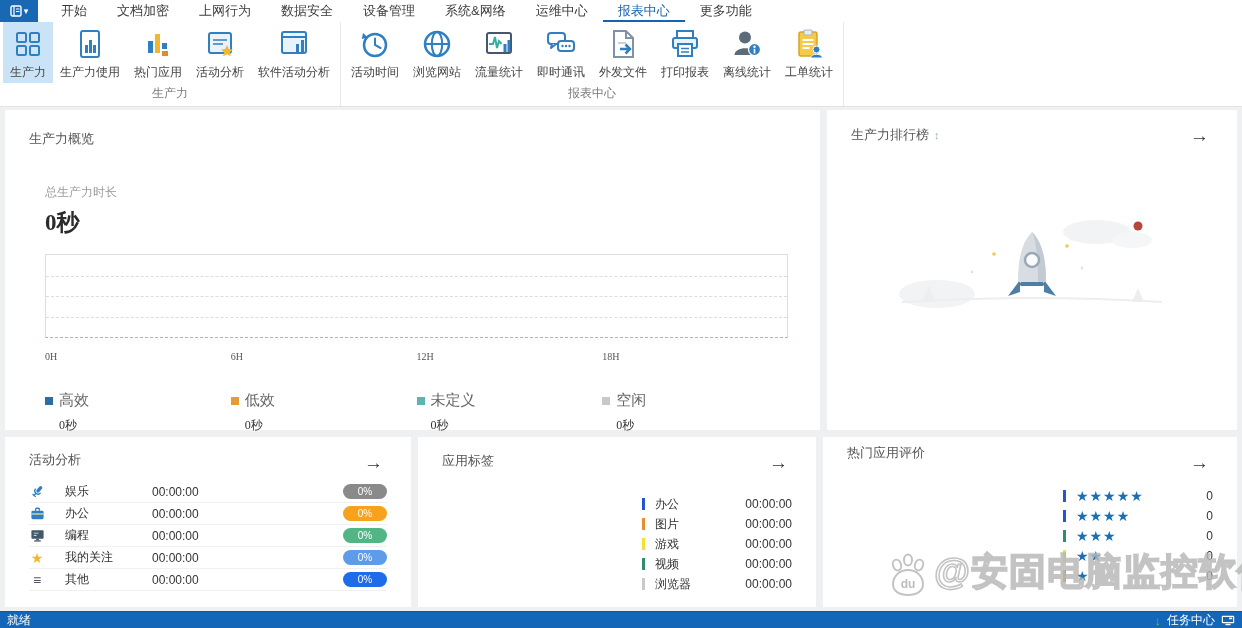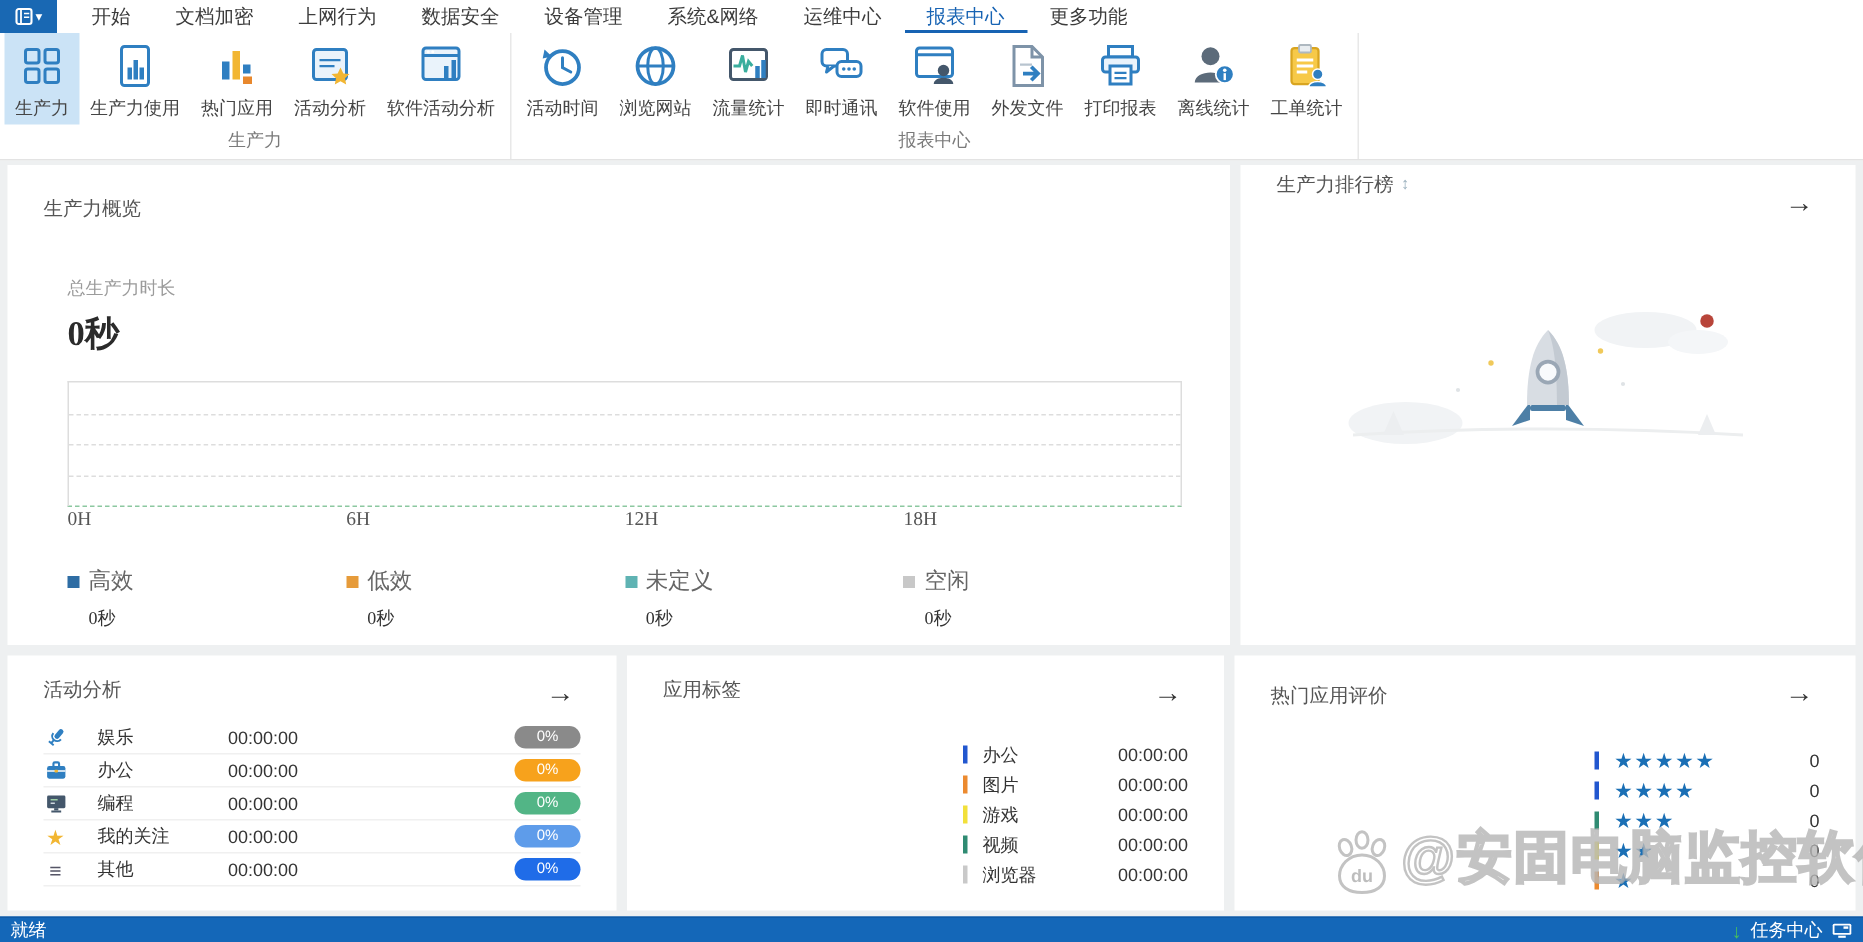--- a/index.html
+++ b/index.html
@@ -41,49 +41,49 @@
   .ptitle { font-size:13px; color:#555; }
   .panel-arrow { position:absolute; top:16px; right:28px; font-size:19px; color:#333; cursor:pointer; line-height:1; }
   
   .p-overview { padding:20px 0 0 0; }
   .p-overview .ptitle { margin-left:24px; }
   .ov-total-label { margin:36px 0 0 40px; font-size:12px; color:#9b9b9b; }
   .ov-total-value { margin:6px 0 0 40px; font-size:23px; font-weight:bold; color:#2b2b2b; }
   .chartbox { margin:16px 32px 0 40px; height:84px; position:relative;
     border:1px solid #ddd; border-bottom:1px dashed #8cc8a0; background:#fff; }
   .gridline { position:absolute; left:0; right:0; border-top:1px dashed #ddd; }
-  .xlabels { position:relative; margin:0 32px 0 40px; height:14px; font-size:13px; color:#555; }
+  .xlabels { position:relative; margin:13px 32px 0 40px; height:14px; font-size:10px; color:#555; }
   .xlabels span { position:absolute; top:0; }
   .legend { display:flex; margin:26px 32px 0 40px; }
   .litem { flex:1; cursor:pointer; }
   .lrow { display:flex; align-items:center; font-size:15px; color:#666; }
   .lsq { width:8px; height:8px; display:inline-block; margin-right:6px; }
   .lval { margin:7px 0 0 14px; font-size:12px; color:#333; }
   
-  .p-ranking { padding:4px 24px; }
+  .p-ranking { padding:16px 24px; }
   .rank-title-row { display:flex; align-items:center; gap:5px; }
   .sort-glyph { font-size:11px; color:#9ab0bd; }
   .illus { display:flex; justify-content:center; margin-top:58px; }
   
   .p-activity { padding:14px 24px 0; }
   .list-head { display:flex; align-items:center; }
   .arows { margin-top:12px; }
   .arow { display:grid; grid-template-columns:123px 1fr auto; align-items:center; height:22px; border-bottom:1px solid #f0f0f0; }
   .arow .nm { display:flex; align-items:center; gap:20px; font-size:12px; color:#333; }
   .arow .tm { font-size:12px; color:#333; }
   .badge { width:44px; height:15px; border-radius:7.5px; color:#fff; font-size:10px; display:flex; align-items:center; justify-content:center; }
   .rowicon { width:16px; height:16px; display:flex; align-items:center; justify-content:center; font-size:14px; line-height:1; }
   
   .p-apptags { padding:14px 24px 0; }
   .trows { width:150px; margin:24px 0 0 auto; }
   .trow { display:flex; align-items:center; height:20px; font-size:12px; color:#333; }
   .tbar { width:3px; height:12px; margin-right:10px; }
   .trow .tlabel { flex:1; }
   
-  .p-ratings { padding:18px 24px 0; }
+  .p-ratings { padding:6px 24px 0; }
   .rrows { width:150px; margin:24px 0 0 auto; }
   .rrow { display:flex; align-items:center; height:20px; }
   .rbar { width:3px; height:12px; margin-right:10px; }
   .stars { flex:1; font-size:14px; letter-spacing:1px; line-height:1; }
   .rcount { font-size:12px; color:#333; }
   
   .statusbar { position:absolute; left:0; right:0; bottom:0; height:17px; background:#1467b8; border-top:1px solid #0f5aa6;
     display:flex; align-items:center; padding:0 7px; color:#fff; font-size:12px; }
   .sb-spacer { flex:1; }
   .sb-right { display:flex; align-items:center; gap:6px; cursor:pointer; }
@@ -227,31 +227,20 @@
               <circle cx="18.5" cy="19" r="1.2" fill="#2f7fc1"></circle>
               <circle cx="22" cy="19" r="1.2" fill="#2f7fc1"></circle>
               <circle cx="25.5" cy="19" r="1.2" fill="#2f7fc1"></circle>
             </svg>
         </span>
         <span class="rlabel">即时通讯</span>
       </div>
       <div class="ritem">
         <span class="ricon">
           <svg width="34" height="34" viewBox="0 0 34 34">
-              <rect x="5" y="5" width="24" height="19" rx="2" fill="#fff" stroke="#2f7fc1" stroke-width="2"></rect>
-              <line x1="5" y1="9.5" x2="29" y2="9.5" stroke="#2f7fc1" stroke-width="2"></line>
-              <circle cx="23" cy="20" r="3.8" fill="#44576b"></circle>
-              <path d="M16.5,29 C16.5,23.5 29.5,23.5 29.5,29 Z" fill="#44576b"></path>
-            </svg>
-        </span>
-        <span class="rlabel">软件使用</span>
-      </div>
-      <div class="ritem">
-        <span class="ricon">
-          <svg width="34" height="34" viewBox="0 0 34 34">
               <path d="M8,4 h12 l7,7 v19 h-19 z" fill="#fff" stroke="#7e93a8" stroke-width="2"></path>
               <path d="M20,4 v7 h7" fill="none" stroke="#7e93a8" stroke-width="2"></path>
               <line x1="12" y1="16" x2="20" y2="16" stroke="#b8c4cf" stroke-width="1.5"></line>
               <path d="M14,22 h9 M19.5,17.5 l4.5,4.5 -4.5,4.5" fill="none" stroke="#2f7fc1" stroke-width="2.5"></path>
             </svg>
         </span>
         <span class="rlabel">外发文件</span>
       </div>
       <div class="ritem">
         <span class="ricon">

